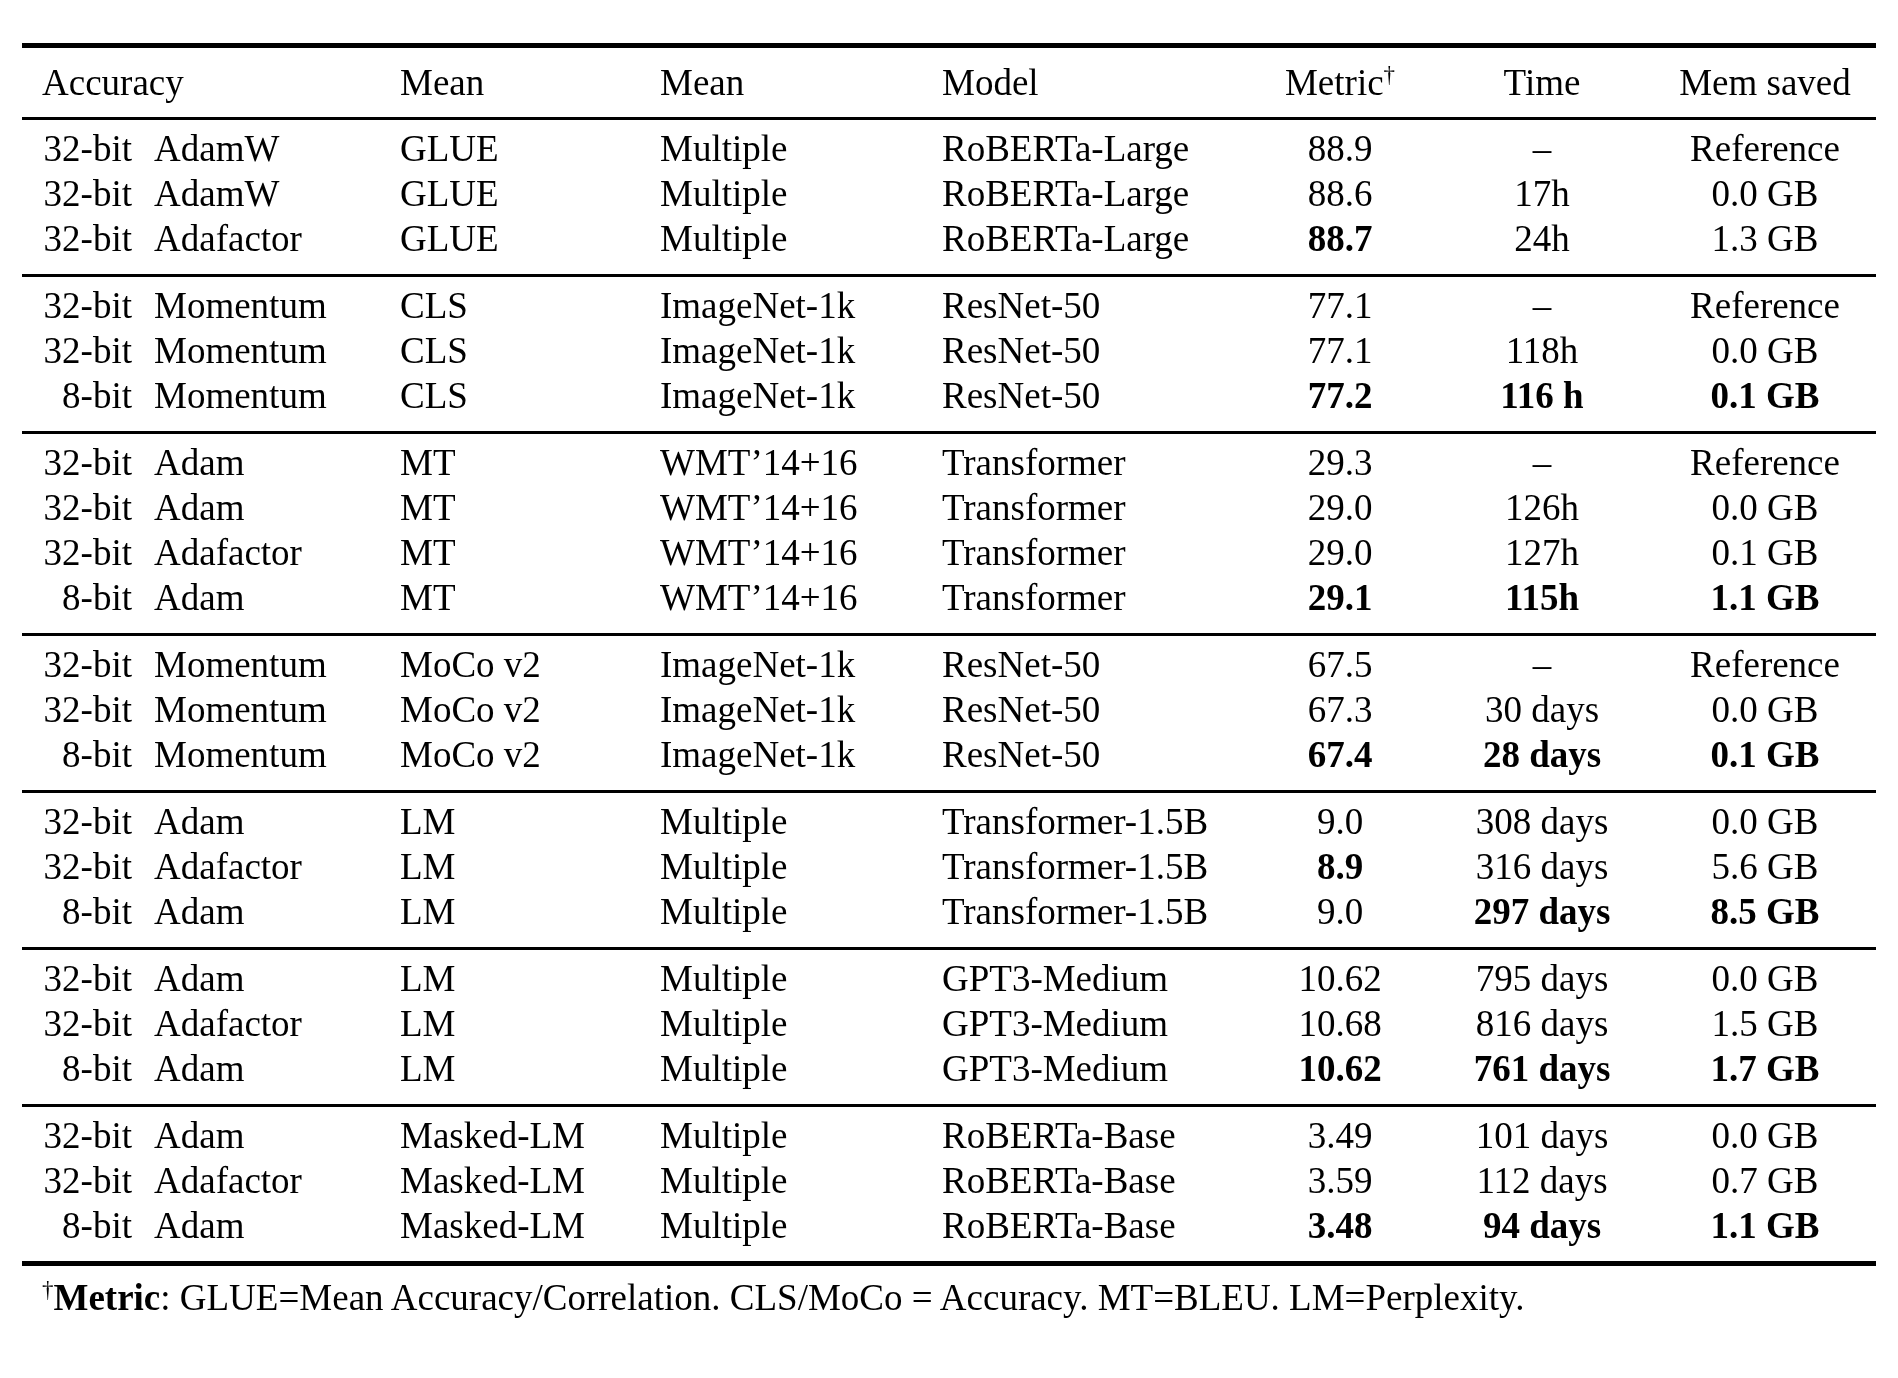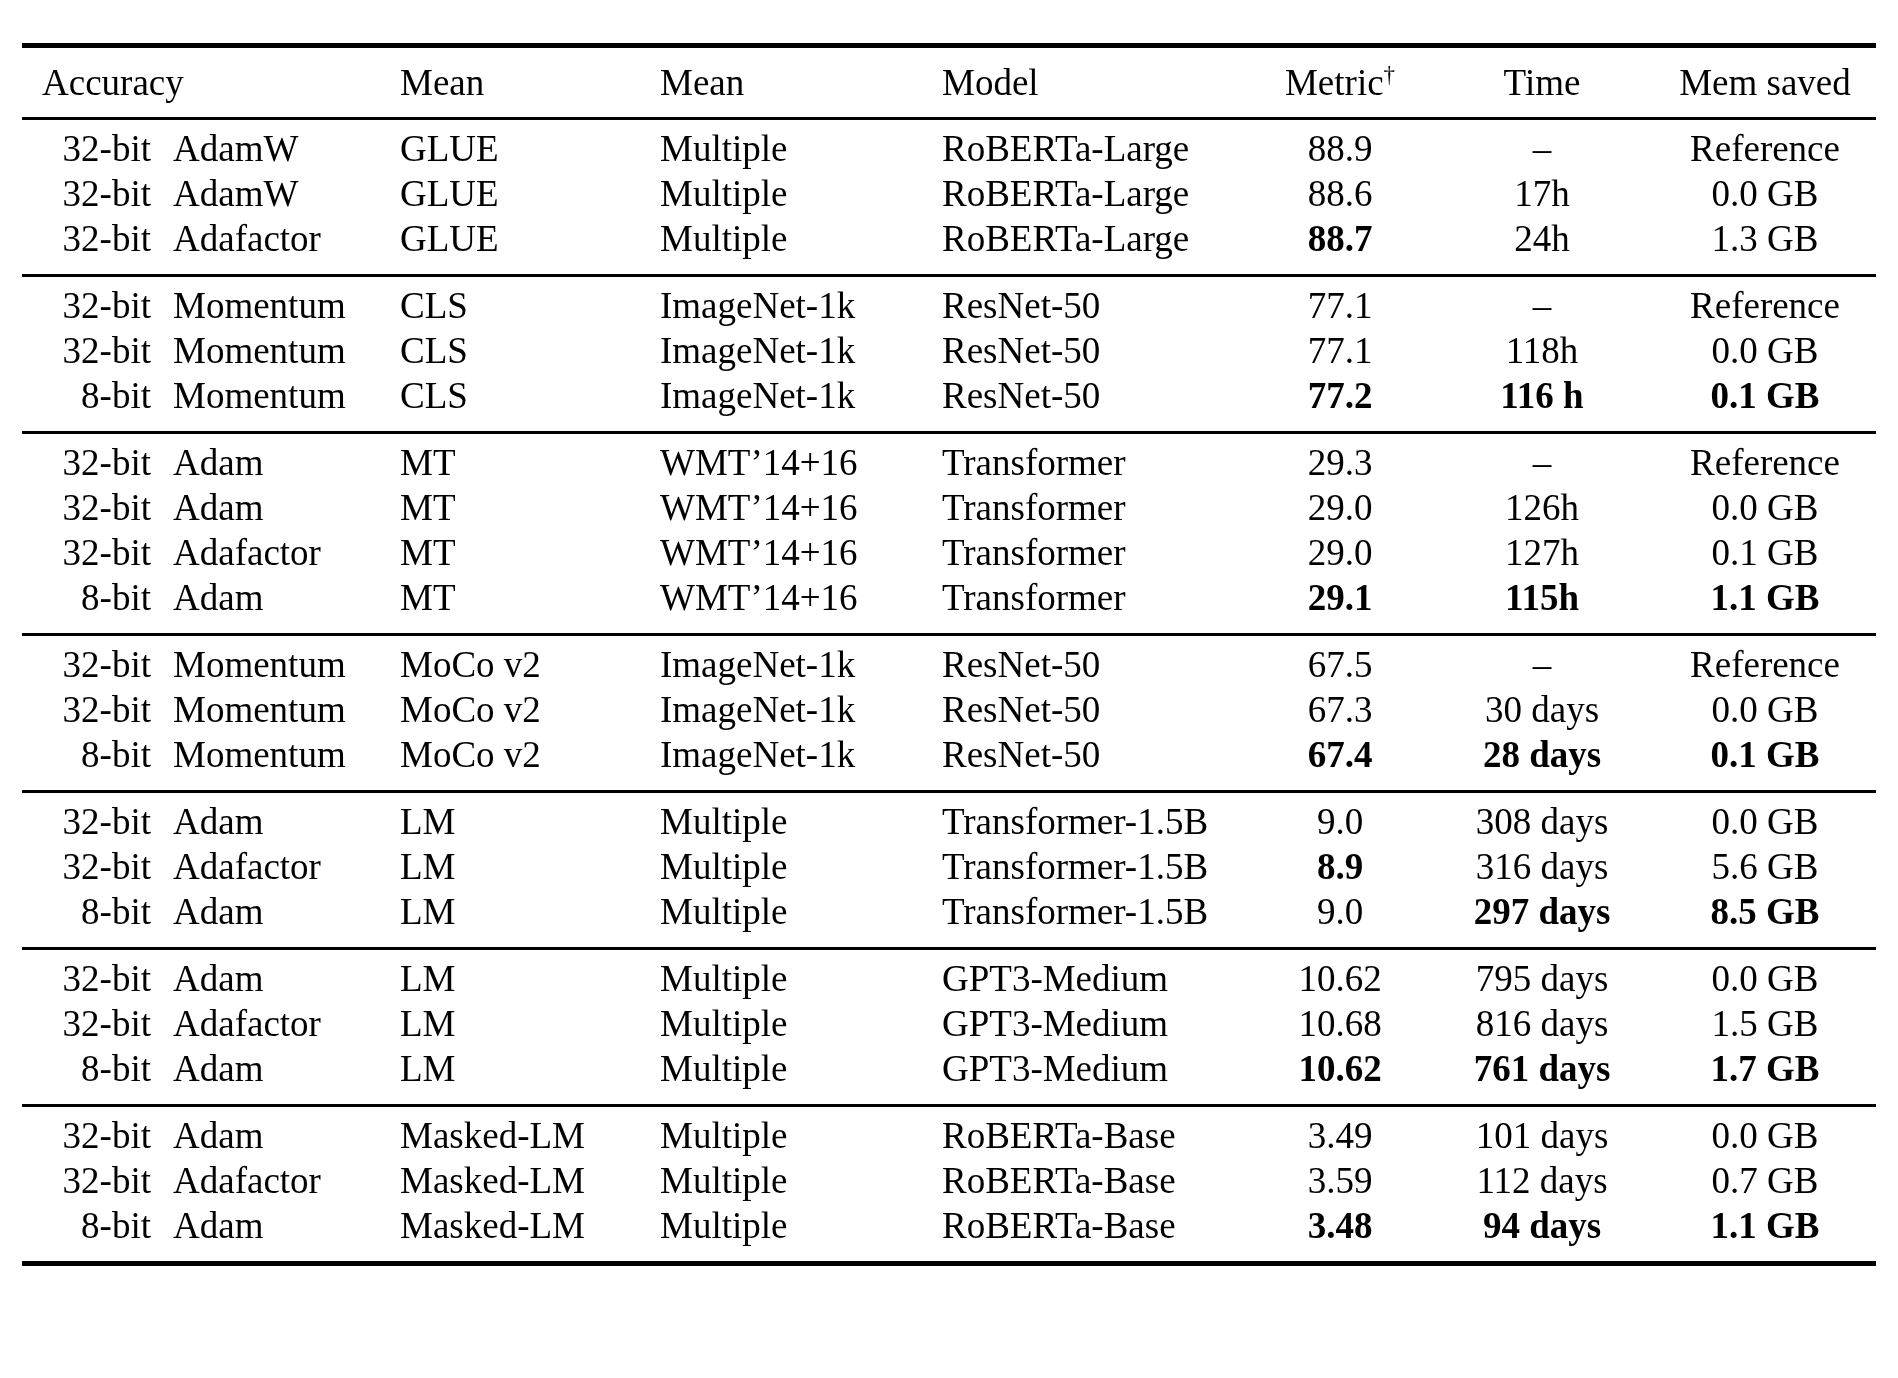--- a/index.html
+++ b/index.html
@@ -57,21 +57,20 @@
 
   .al { text-align: left; }
   .ac { text-align: center; }
   .b  { font-weight: bold; }
 
   td.opt, th.opt { padding-left: 20px; }
   .bits {
     display: inline-block;
     width: 90px;
     text-align: right;
-    margin-left: 19px;
   }
   .opt-name { margin-left: 22px; }
 
   .footnote {
     margin: 9px 0 0 0;
     padding-left: 20px;
     line-height: 46px;
     white-space: nowrap;
   }
   .footnote sup {
@@ -311,13 +310,14 @@
           <td class="al opt"><span class="bits">8-bit</span><span class="opt-name">Adam</span></td>
           <td class="al">Masked-LM</td>
           <td class="al">Multiple</td>
           <td class="al">RoBERTa-Base</td>
           <td class="ac b">3.48</td>
           <td class="ac b">94 days</td>
           <td class="ac b">1.1 GB</td>
         </tr>
       </tbody>
     </table>
+  <div class="footnote"><sup>†</sup><span class="fn-label">Metric</span><span>: GLUE=Mean Accuracy/Correlation. CLS/MoCo = Accuracy. MT=BLEU. LM=Perplexity.</span></div>
 </div>
 
 </body></html>

